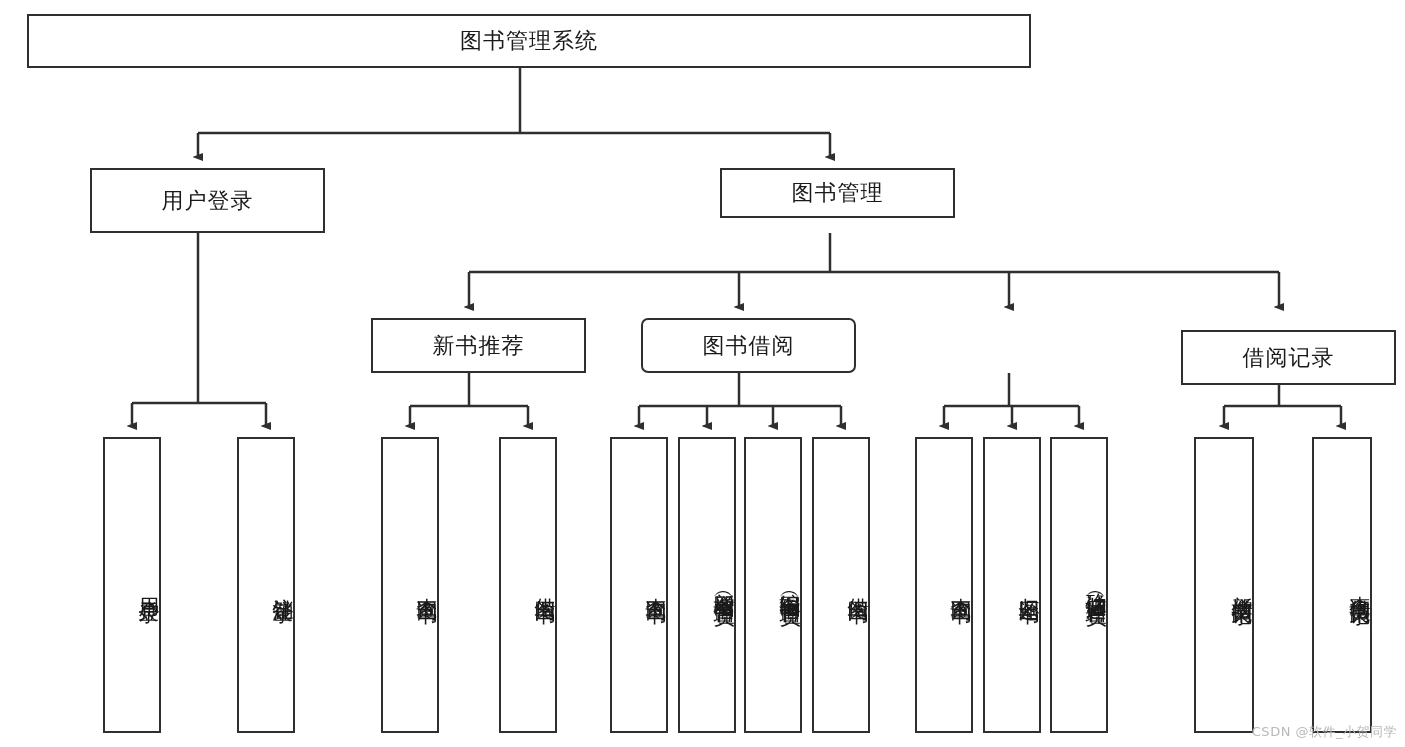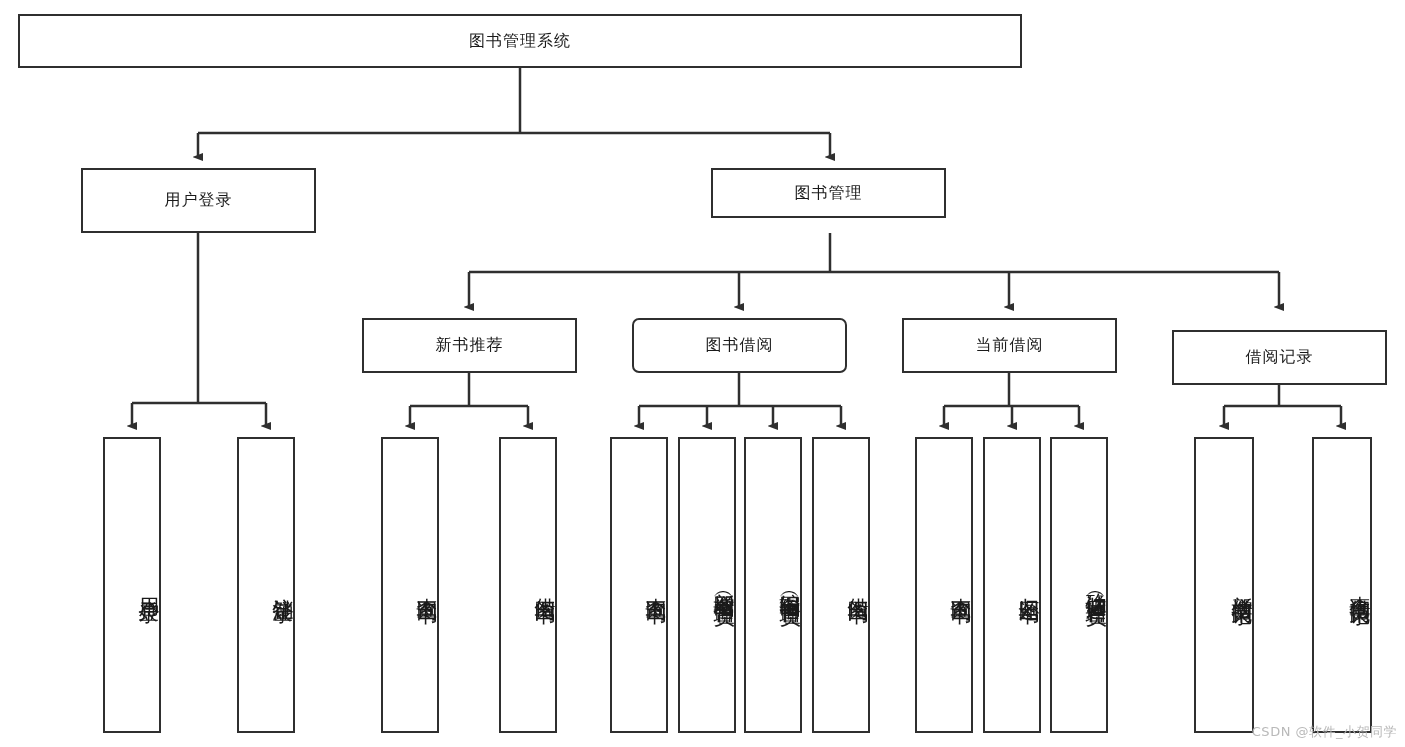--- a/index.html
+++ b/index.html
@@ -21,22 +21,23 @@
     position: absolute;
     box-sizing: border-box;
     border: 2px solid #2f2f2f;
     background: #ffffff;
     display: flex;
     align-items: center;
     justify-content: center;
     color: #1a1a1a;
   }
   .node.horiz {
-    font-size: 16px;
+    font-size: 22px;
     letter-spacing: 1px;
+    margin-left: 9px;
   }
   .node.vert {
     writing-mode: vertical-rl;
     text-orientation: upright;
     font-size: 21px;
     letter-spacing: 2px;
     line-height: 1;
     padding: 8px 0;
     align-items: flex-start;
     justify-content: center;
@@ -129,23 +130,20 @@
   <div class="node horiz" style="left:711px; top:168px; width:235px; height:50px;">
     <span>图书管理</span>
   </div>
 
   <div class="node horiz" style="left:362px; top:318px; width:215px; height:55px;">
     <span>新书推荐</span>
   </div>
   <div class="node horiz" style="left:632px; top:318px; width:215px; height:55px;border-radius:7px;">
     <span>图书借阅</span>
   </div>
-  <div class="node horiz" style="left:902px; top:318px; width:215px; height:55px;">
-    <span>当前借阅</span>
-  </div>
   <div class="node horiz" style="left:1172px; top:330px; width:215px; height:55px;">
     <span>借阅记录</span>
   </div>
 
   <div class="node vert" style="left:103px; top:437px; width:58px; height:296px;">
     <span>用户登录</span>
   </div>
   <div class="node vert" style="left:237px; top:437px; width:58px; height:296px;">
     <span>注销登录</span>
   </div>

